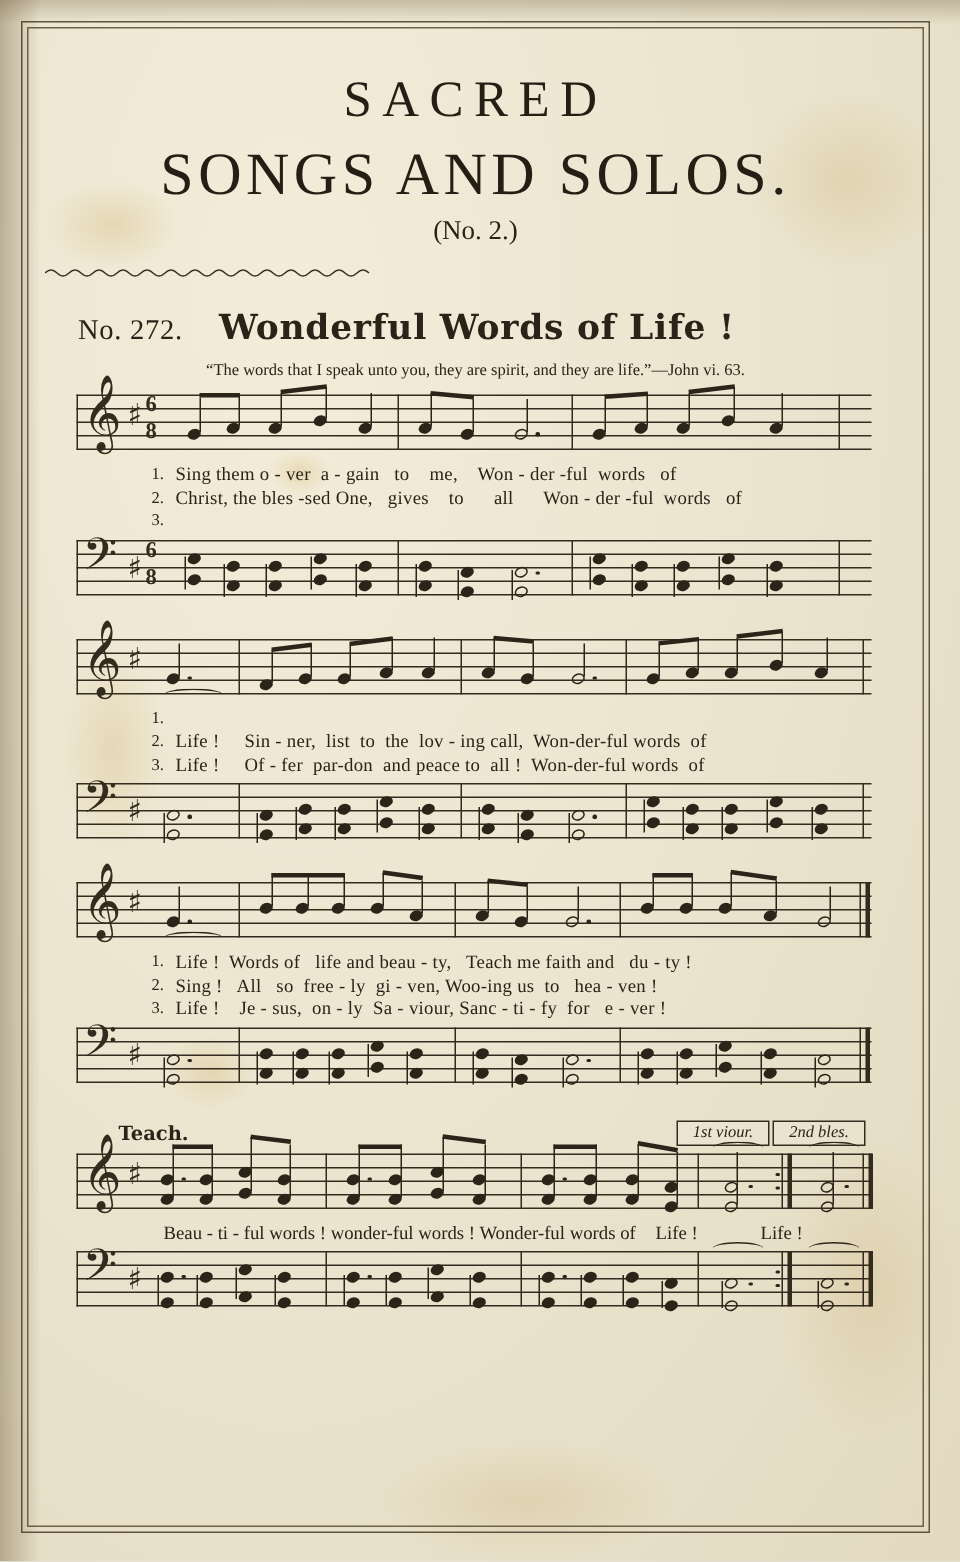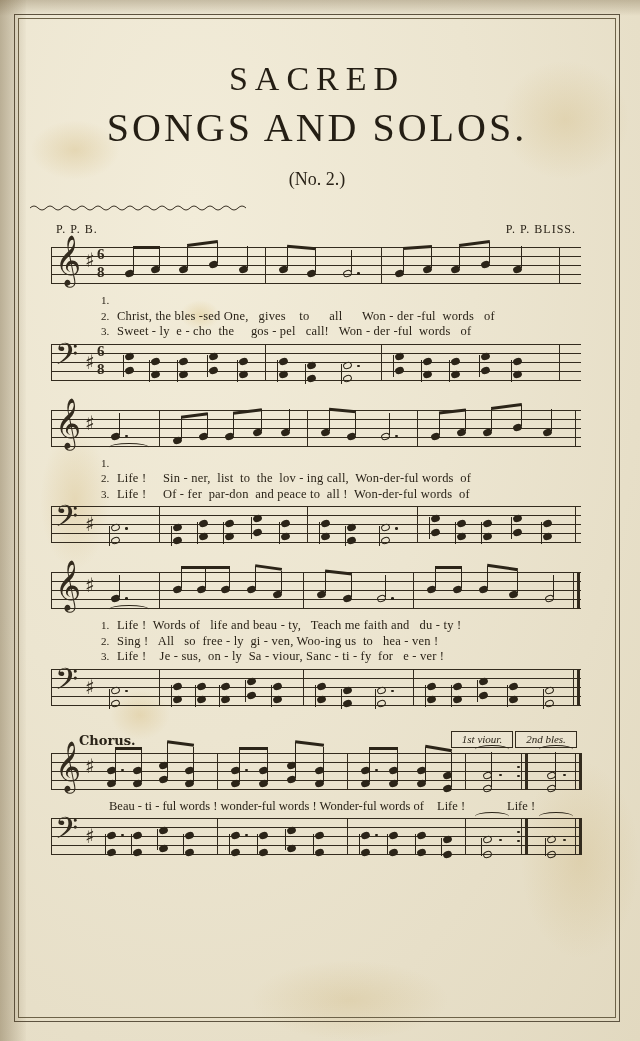--- a/index.html
+++ b/index.html
@@ -61,21 +61,21 @@
   }
   #topedge {
     position: absolute;
     left: 0; top: 0; width: 640px; height: 16px;
     background: linear-gradient(to bottom, rgba(90,70,35,0.28), rgba(90,70,35,0));
     pointer-events: none;
   }
 
   .content {
     position: absolute;
-    left: 30px; top: 30px;
+    left: 30px; top: 18px;
     width: 574px;
   }
 
   
   .title-sacred {
     text-align: center;
     font-size: 34px;
     letter-spacing: 7px;
     font-family: "Liberation Serif", serif;
     margin-top: 30px;
@@ -84,21 +84,21 @@
   .title-main {
     text-align: center;
     font-size: 40px;
     letter-spacing: 3px;
     margin-top: 6px;
     color: #241e14;
   }
   .title-no {
     text-align: center;
     font-size: 18px;
-    margin-top: 18px;
+    margin-top: 4px;
     color: #2a2318;
   }
   .rule-wave {
     margin: 14px auto 0 auto;
     width: 220px;
     height: 8px;
   }
 
   
   .hymn-head {
@@ -291,26 +291,27 @@
   <div class="content">
 
     <div class="title-sacred">SACRED</div>
     <div class="title-main">SONGS AND SOLOS.</div>
     <div class="title-no">(No. 2.)</div>
 
     <svg class="rule-wave" viewBox="0 0 220 8">
       <path d="M0 4 Q4 0 8 4 T16 4 T24 4 T32 4 T40 4 T48 4 T56 4 T64 4 T72 4 T80 4 T88 4 T96 4 T104 4 T112 4 T120 4 T128 4 T136 4 T144 4 T152 4 T160 4 T168 4 T176 4 T184 4 T192 4 T200 4 T208 4 T216 4" fill="none" stroke="#3a3125" stroke-width="1"></path>
     </svg>
 
-
-
-    <div class="credits">
-      <div>P. P. B.</div>
-      <div>P. P. BLISS.</div>
+    <div class="hymn-head">
+      <div class="hymn-num">No. 272.</div>
+      <div class="hymn-title">Wonderful Words of Life !</div>
     </div>
+
+    <div class="scripture">“The words that I speak unto you, they are spirit, and they are life.”—John vi. 63.</div>
+
 
     
     <div class="system" style="margin-top:10px;">
 
       <div class="staff">
         <div class="line"></div>
         <div class="line"></div>
         <div class="line"></div>
         <div class="line"></div>
         <div class="line"></div>
@@ -358,28 +359,28 @@
         <div class="beam" style="left:408px; top:-5px; width:31px; transform:rotate(-7deg);"></div>
         <div class="note" style="left:462px; top:19px;"></div>
         <div class="stem" style="left:470px; top:-1px; height:22px;"></div>
 
         <div class="endbar-thin" style="left:508px;"></div>
       </div>
 
       <div class="lyrics">
         <div class="lyric-line">
           <span class="lyric-num">1.</span>
+          <span class="lyric-text">Sing them o - ver  a - gain   to    me,    Won - der -ful  words   of</span>
         </div>
         <div class="lyric-line">
           <span class="lyric-num">2.</span>
           <span class="lyric-text">Christ, the bles -sed One,   gives    to      all      Won - der -ful  words   of</span>
         </div>
         <div class="lyric-line">
           <span class="lyric-num">3.</span>
-          <span class="lyric-text">Sweet - ly  e - cho  the     gos - pel   call!   Won - der -ful  words   of</span>
         </div>
       </div>
 
       <div class="staff">
         <div class="line"></div>
         <div class="line"></div>
         <div class="line"></div>
         <div class="line"></div>
         <div class="line"></div>
         <div class="barline" style="left:0;"></div>
@@ -725,21 +726,21 @@
 
         <div class="endbar-thin" style="left:522px;"></div>
         <div class="endbar-thick" style="left:526px;"></div>
       </div>
     </div>
 
     
     <div class="system" style="margin-top:26px;">
 
       <div style="position:relative; height:18px;">
-        <div class="chorus-label">Chorus.</div>
+        <div class="chorus-label">Teach.</div>
         <div class="time-box" style="left:412px; top:-4px; width:62px;">1st viour.</div>
         <div class="time-box" style="left:476px; top:-4px; width:62px;">2nd bles.</div>
       </div>
 
       <div class="staff">
         <div class="line"></div>
         <div class="line"></div>
         <div class="line"></div>
         <div class="line"></div>
         <div class="line"></div>

